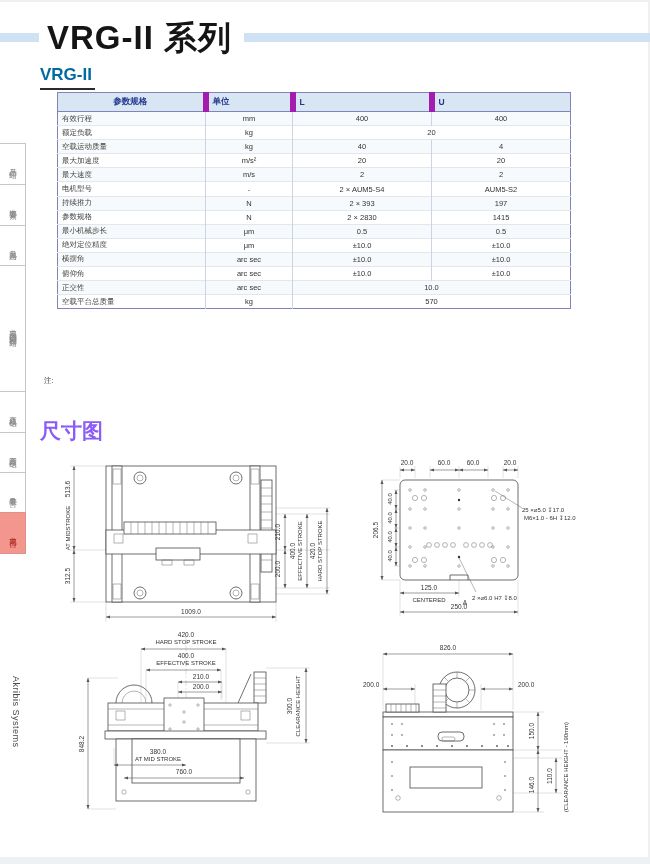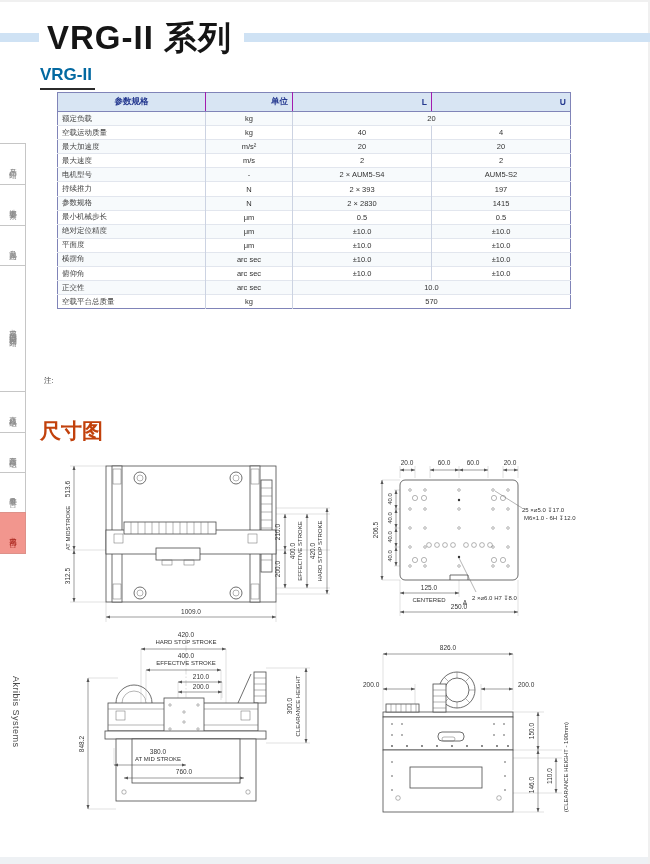--- a/index.html
+++ b/index.html
@@ -15,31 +15,31 @@
   .title-band{position:absolute;left:0;top:33px;width:650px;height:9px;background:#cfe2f4;z-index:1;}
   .page-title{position:absolute;left:28px;top:3px;margin:11px;z-index:2;background:#fff;
     padding:2px 12px 4px 8px;font-size:33px;font-weight:600;color:#151515;letter-spacing:1px;}
   .subtitle{position:absolute;left:40px;top:57px;font-size:17px;font-weight:bold;color:#0369a1;
     border-bottom:2.5px solid #2b2b2b;padding:0 3px 3px 0;margin-top:8px;}
 
   
   .spec-table{position:absolute;left:57px;top:92px;width:513px;border-collapse:collapse;
     table-layout:fixed;border:1.5px solid #8084b8;font-size:7.5px;color:#333;}
   .spec-table th{background:#d8e5f3;color:#24388f;font-weight:bold;font-size:8.5px;height:18px;
-    border-bottom:1.5px solid #8084b8;border-left:1px solid #a21caf;padding:0 4px;text-align:right;}
+    border-bottom:1.5px solid #8084b8;border-left:6px solid #a21caf;padding:0 4px;text-align:left;}
   .spec-table th:first-child{text-align:center;border-left:none;}
   .spec-table td{height:13.1px;padding:0 4px;border-top:1px solid #e2e6ee;border-left:1px solid #ccd3e2;
     text-align:center;white-space:nowrap;overflow:hidden;}
   .spec-table td.c-name{text-align:left;border-left:none;color:#444;}
   .spec-table tbody tr:nth-child(odd) td{background:#f7fafc;}
 
   
   .notes{position:absolute;left:44px;top:376px;font-size:7.5px;color:#333;line-height:9.7px;}
   .notes .marker{color:#d8281e;margin-right:2px;}
-  .dims-title{position:absolute;left:40px;top:417px;margin:0;font-size:21px;font-weight:bold;color:#c2410c;}
+  .dims-title{position:absolute;left:40px;top:417px;margin:0;font-size:21px;font-weight:bold;color:#8b5cf6;}
 
   
   .side-tabs{position:absolute;left:0;top:143px;width:26px;z-index:3;}
   .side-tab{box-sizing:border-box;width:26px;border:1px solid #c6c6c6;border-left:none;margin-top:-1px;
     background:#fff;color:#8a8a8a;font-size:7.5px;letter-spacing:1px;
     writing-mode:vertical-rl;display:flex;align-items:center;justify-content:center;}
   .side-tab:nth-child(1){height:42px;margin-top:0;}
   .side-tab:nth-child(2){height:42px;}
   .side-tab:nth-child(3){height:41px;}
   .side-tab:nth-child(4){height:127px;}
@@ -98,20 +98,26 @@
   <thead>
       <tr>
         <th>参数规格</th>
         <th>单位</th>
         <th>L</th>
         <th>U</th>
       </tr>
     </thead>
   <tbody>
       <tr>
+        <td class="c-name">有效行程</td>
+        <td>mm</td>
+        <td>400</td>
+        <td>400</td>
+      </tr>
+      <tr>
         <td class="c-name">额定负载</td>
         <td>kg</td>
         <td colspan="2">20</td>
       </tr>
       <tr>
         <td class="c-name">空载运动质量</td>
         <td>kg</td>
         <td>40</td>
         <td>4</td>
       </tr>
@@ -146,26 +152,20 @@
         <td>1415</td>
       </tr>
       <tr>
         <td class="c-name">最小机械步长</td>
         <td>μm</td>
         <td>0.5</td>
         <td>0.5</td>
       </tr>
       <tr>
         <td class="c-name">绝对定位精度</td>
-        <td>μm</td>
-        <td>±10.0</td>
-        <td>±10.0</td>
-      </tr>
-      <tr>
-        <td class="c-name">平面度</td>
         <td>μm</td>
         <td>±10.0</td>
         <td>±10.0</td>
       </tr>
       <tr>
         <td class="c-name">横摆角</td>
         <td>arc sec</td>
         <td>±10.0</td>
         <td>±10.0</td>
       </tr>

